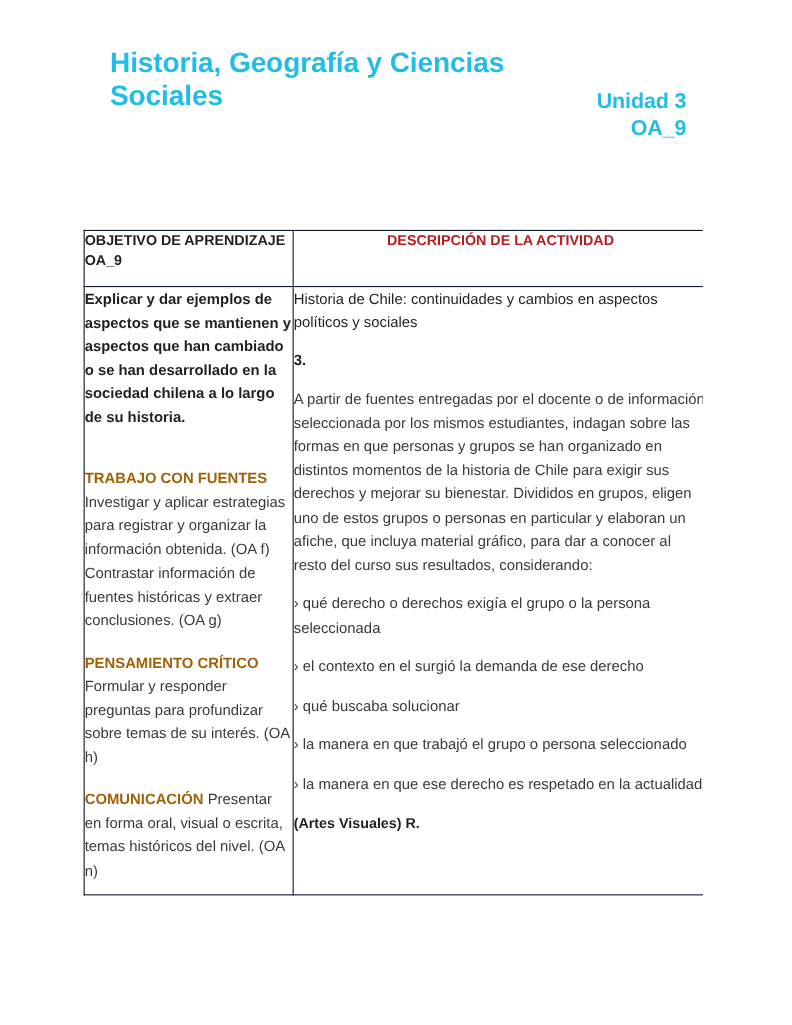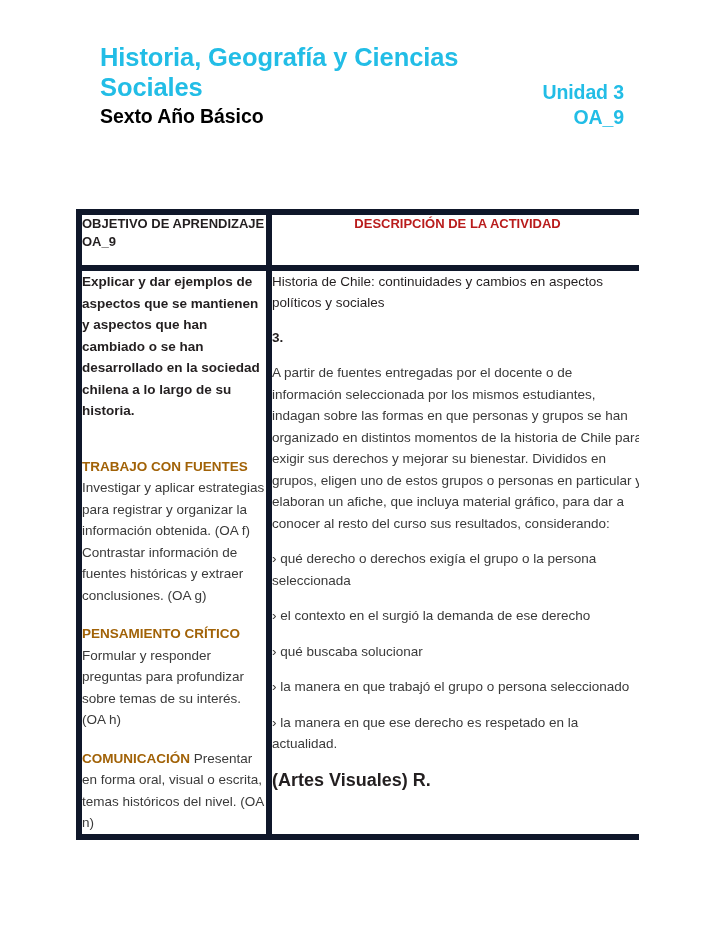--- a/index.html
+++ b/index.html
@@ -77,21 +77,21 @@
   
   .act-table {
     position: absolute;
     left: 76px;
     top: 209px;
     width: 567px;
     border-collapse: collapse;
     table-layout: fixed;
   }
   .act-table td, .act-table th {
-    border: 6px solid #0f172a;
+    border: 1px solid #0f172a;
     vertical-align: top;
     padding: 0;
   }
   .col-obj { width: 190px; }
   .col-desc { width: 377px; }
 
   .th-obj {
     height: 50px;
     padding: 7px 8px 4px 8px;
     font-size: 13px;
@@ -160,39 +160,38 @@
     color: #3a3a3a;
     margin: 0;
   }
   .desc-bullet {
     font-size: 13.5px;
     line-height: 21.5px;
     color: #3a3a3a;
     margin: 0;
   }
   .desc-tag {
-    font-size: 18px;
+    font-size: 13px;
     font-weight: bold;
     line-height: 21px;
     color: #231f20;
     margin: 0;
   }
   .rgap-1 { height: 14px; }
   .rgap-2 { height: 14px; }
   .rgap-3 { height: 15px; }
 </style>
 </head>
 <body>
 
 <div class="page">
 
   <div class="header">
     <div class="header-row">
       <div class="subject-title">Historia, Geografía y Ciencias Sociales</div>
-      <div class="level-title">Sexto Año Básico</div>
       <div class="unit-block">
         <div>Unidad 3</div>
         <div>OA_9</div>
       </div>
     </div>
   </div>
 
 
   <table class="act-table">
     <colgroup>

